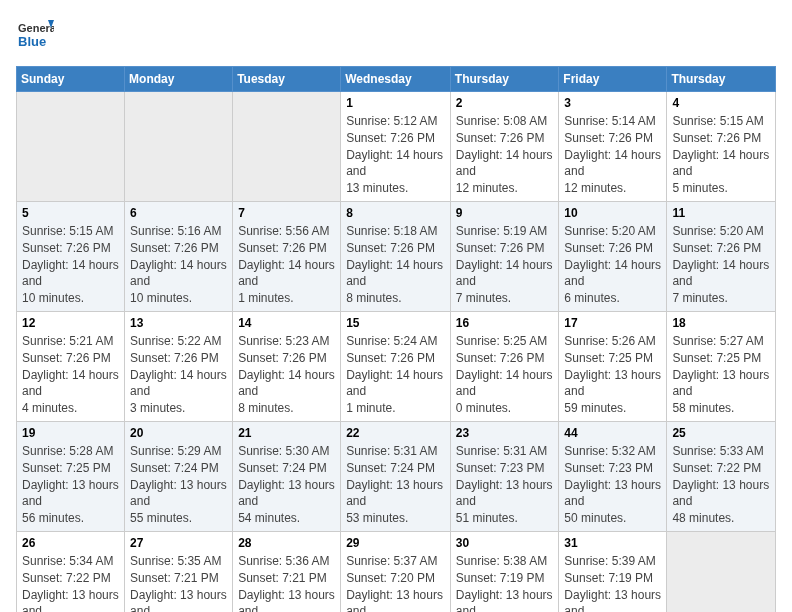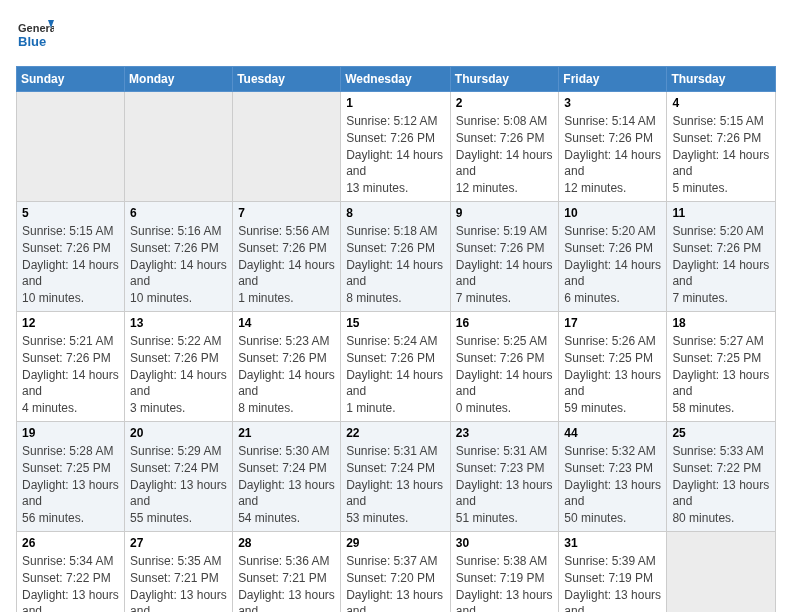--- a/index.html
+++ b/index.html
@@ -373,21 +373,21 @@
             </div>
           </div>
         </td>
         <td>
           <span class="day-num">25</span>
           <div class="day-info">
             <div>Sunrise: 5:33 AM</div>
             <div>Sunset: 7:22 PM</div>
             <div>
               <div>Daylight: 13 hours and</div>
-              <div>80 minutes.</div>
+              <div>48 minutes.</div>
             </div>
           </div>
         </td>
       </tr>
       <tr>
         <td>
           <span class="day-num">26</span>
           <div class="day-info">
             <div>Sunrise: 5:34 AM</div>
             <div>Sunset: 7:22 PM</div>

